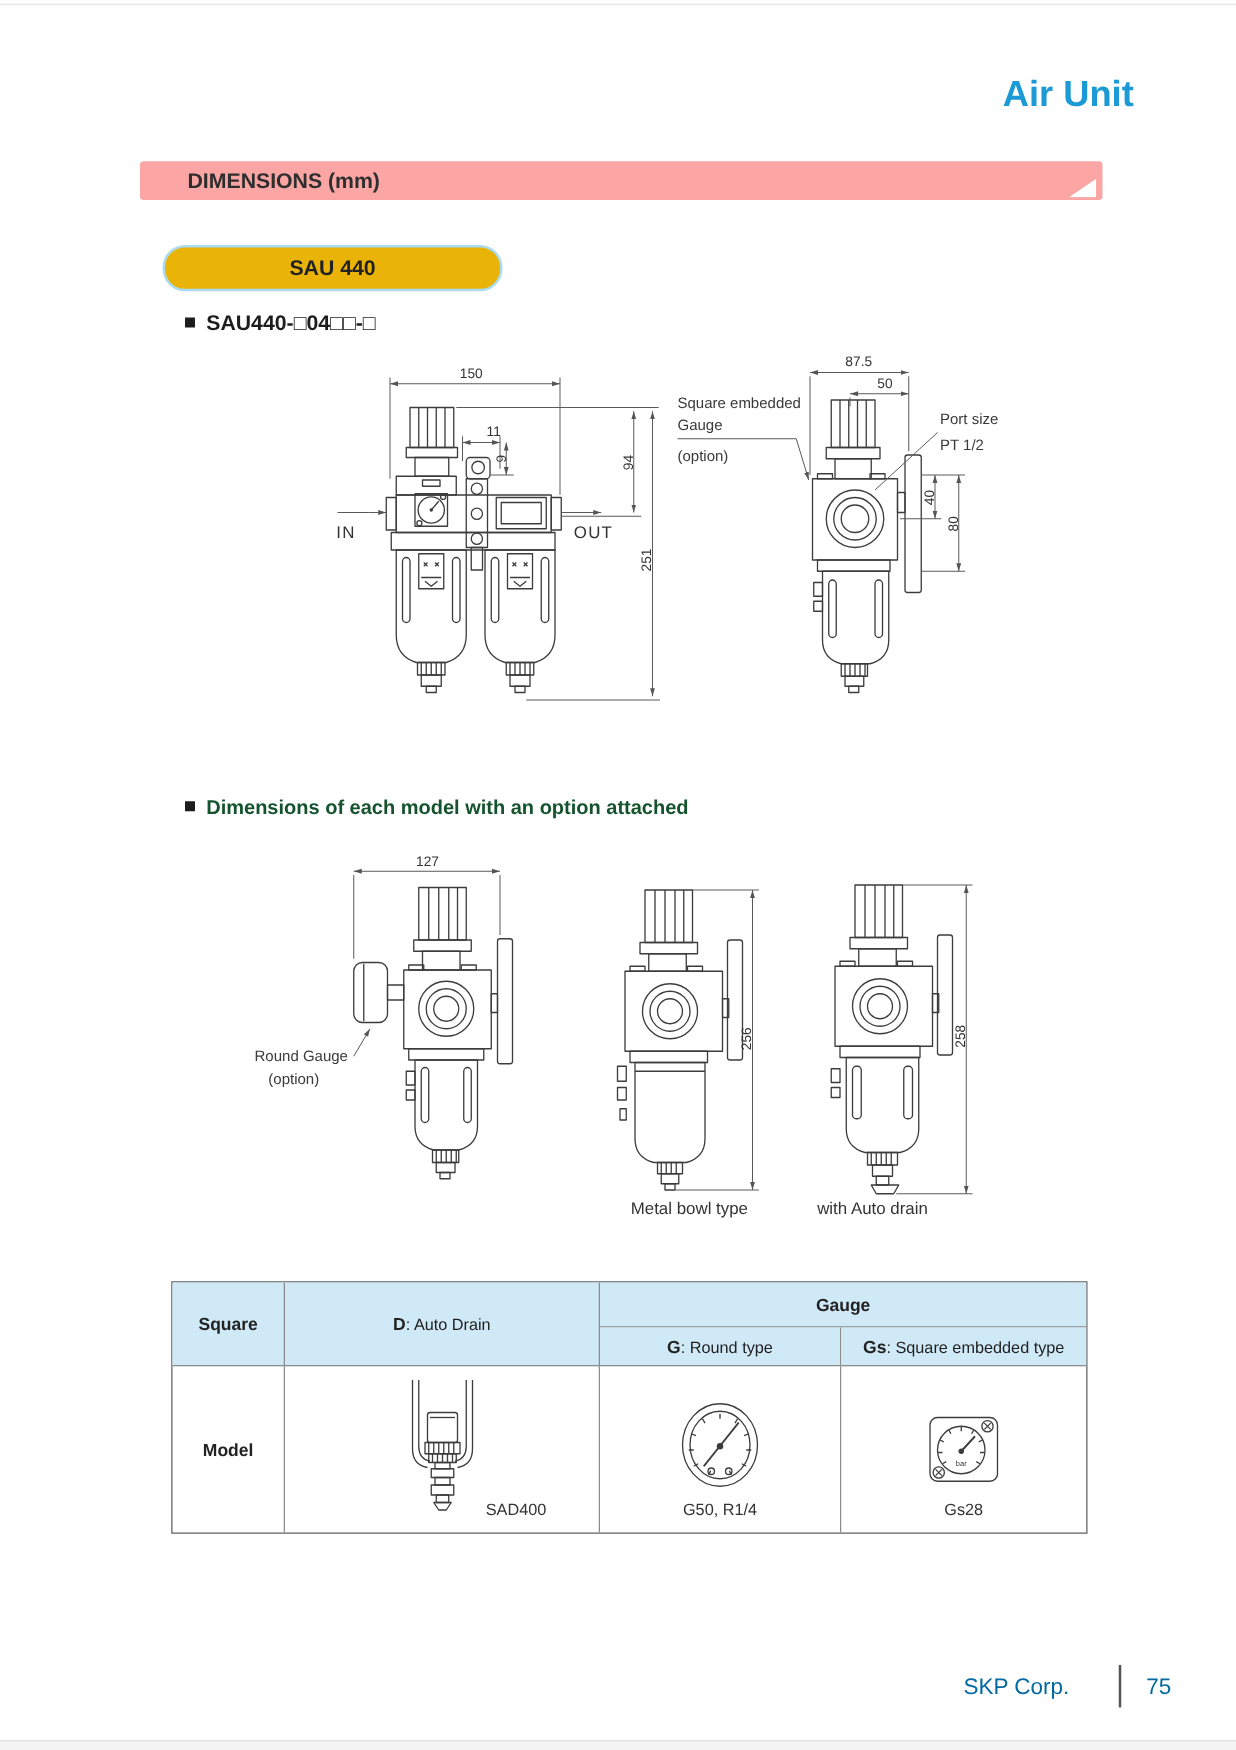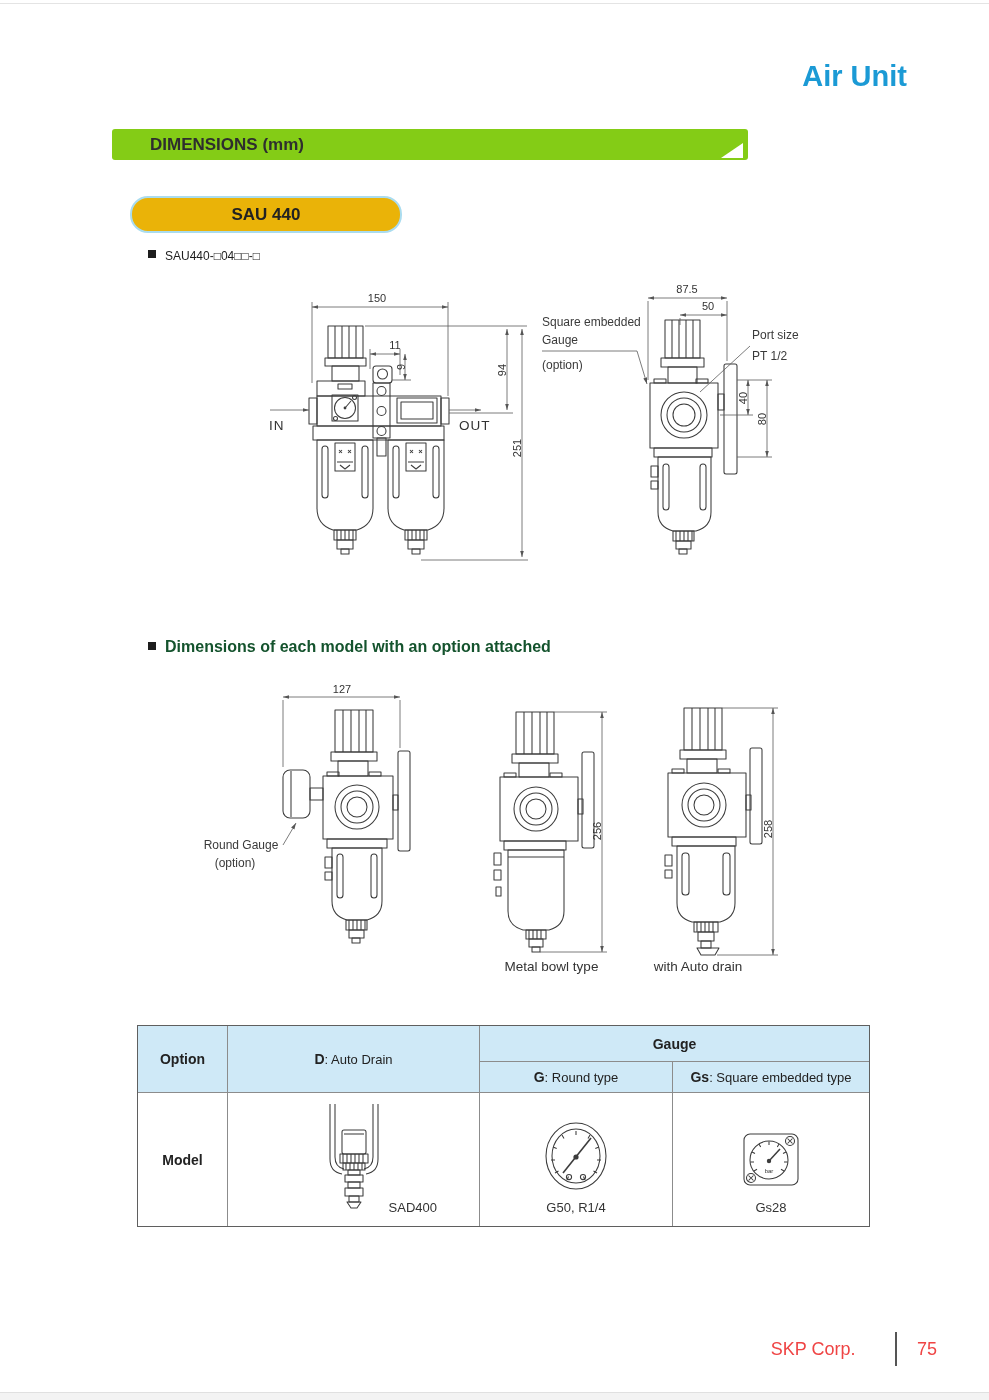--- a/index.html
+++ b/index.html
@@ -2,28 +2,28 @@
 <html><head>
 <meta charset="utf-8">
 <style>
   html,body{margin:0;padding:0;background:#fff;}
   .page{position:relative;width:989px;height:1400px;background:#ffffff;overflow:hidden;
         font-family:"Liberation Sans","DejaVu Sans",sans-serif;color:#222;padding-left:40px;}
   .abs{position:absolute;}
   .edge-top{left:0;top:3px;width:989px;height:1px;background:#e4e4e4;}
   .edge-bottom{left:0;top:1392px;width:989px;height:8px;background:#f3f3f3;border-top:1px solid #e0e0e0;}
   .page-title{left:0;top:60px;width:907px;text-align:right;font-size:29px;font-weight:700;color:#1b9ad5;}
-  .dim-bar{left:112px;top:129px;width:636px;height:31px;background:#84cc16;border-radius:3px;}
+  .dim-bar{left:112px;top:129px;width:770px;height:31px;background:#fca5a5;border-radius:3px;}
   .dim-bar-text{position:absolute;left:38px;top:0;height:31px;line-height:31px;font-size:17px;font-weight:700;color:#2e2e2e;}
   .fold{position:absolute;right:5px;bottom:2px;width:22px;height:15px;background:#fff;
         clip-path:polygon(100% 0,100% 100%,0 100%);}
   .pill{left:130px;top:196px;width:268px;height:33px;border:2px solid #aadcef;border-radius:18px;
         background:#eab308;display:flex;align-items:center;justify-content:center;font-size:17px;font-weight:700;color:#222;}
   .bullet{display:inline-block;width:8px;height:8px;background:#1d1d1d;margin-right:9px;vertical-align:2px;}
-  .code-line{left:148px;top:249px;font-size:12px;font-weight:400;color:#1d1d1d;}
+  .code-line{left:148px;top:249px;font-size:17px;font-weight:700;color:#1d1d1d;}
   .sec2-head{left:148px;top:638px;font-size:16px;font-weight:600;color:#14532d;}
   .caption{font-size:13.5px;color:#333;text-align:center;}
   svg{position:absolute;overflow:visible;}
   svg .s{stroke:#3c3c3c;fill:none;stroke-width:1.05;stroke-linejoin:round;}
   svg .d{stroke:#5a5a5a;fill:none;stroke-width:0.8;}
   svg .f{fill:#3c3c3c;stroke:none;}
   svg text{fill:#333;stroke:none;font-size:11px;font-family:"Liberation Sans","DejaVu Sans",sans-serif;}
   svg text.lbl{font-size:12px;fill:#3a3a3a;}
   svg text.io{font-size:13.5px;font-weight:400;letter-spacing:1px;fill:#333;}
   
@@ -33,21 +33,21 @@
         position:relative;box-sizing:border-box;font-size:14px;color:#222;}
   .hdr{background:#cfe9f7;}
   .cell.last{border-right:none;}
   .cell.bot{border-bottom:none;}
   .rowspan2{grid-row:1 / span 2;}
   .colspan2{grid-column:3 / span 2;}
   .bold{font-weight:700;}
   .sub{font-size:13px;}
   .model-label{position:absolute;bottom:11px;width:100%;text-align:center;font-size:13px;color:#333;}
   .model-label.off-right{width:auto;right:42px;text-align:right;}
-  .footer{left:0;top:1332px;width:937px;display:flex;justify-content:flex-end;align-items:center;font-size:18px;color:#ef4444;}
+  .footer{left:0;top:1332px;width:937px;display:flex;justify-content:flex-end;align-items:center;font-size:18px;color:#0369a1;}
   .footer .divider{width:1.5px;height:34px;background:#555;margin:0 20px 0 40px;}
 </style>
 </head>
 <body>
 
 <div class="page">
 
   <div class="abs edge-top"></div>
   <div class="abs edge-bottom"></div>
 
@@ -314,21 +314,21 @@
       <path d="M87,18 H143 M82,265 H143"></path>
       <line x1="138" y1="18" x2="138" y2="265" marker-start="url(#m5)" marker-end="url(#m5)"></line>
     </g>
     <text x="134" y="142" text-anchor="middle" transform="rotate(-90 134 139)">258</text>
   </svg>
 
   <div class="abs caption" style="left:489px;top:959px;width:125px">Metal bowl type</div>
   <div class="abs caption" style="left:637px;top:959px;width:122px">with Auto drain</div>
 
   <div class="abs opt-table">
-    <div class="cell hdr rowspan2 bold">Option</div>
+    <div class="cell hdr rowspan2 bold">Square</div>
     <div class="cell hdr rowspan2">
       <span class="bold">D</span>
         <span class="sub"> : Auto Drain</span>
     </div>
     <div class="cell hdr colspan2 last bold">Gauge</div>
     <div class="cell hdr" style="grid-column:3;grid-row:2">
       <span class="bold">G</span>
         <span class="sub"> : Round type</span>
     </div>
     <div class="cell hdr last" style="grid-column:4;grid-row:2">

